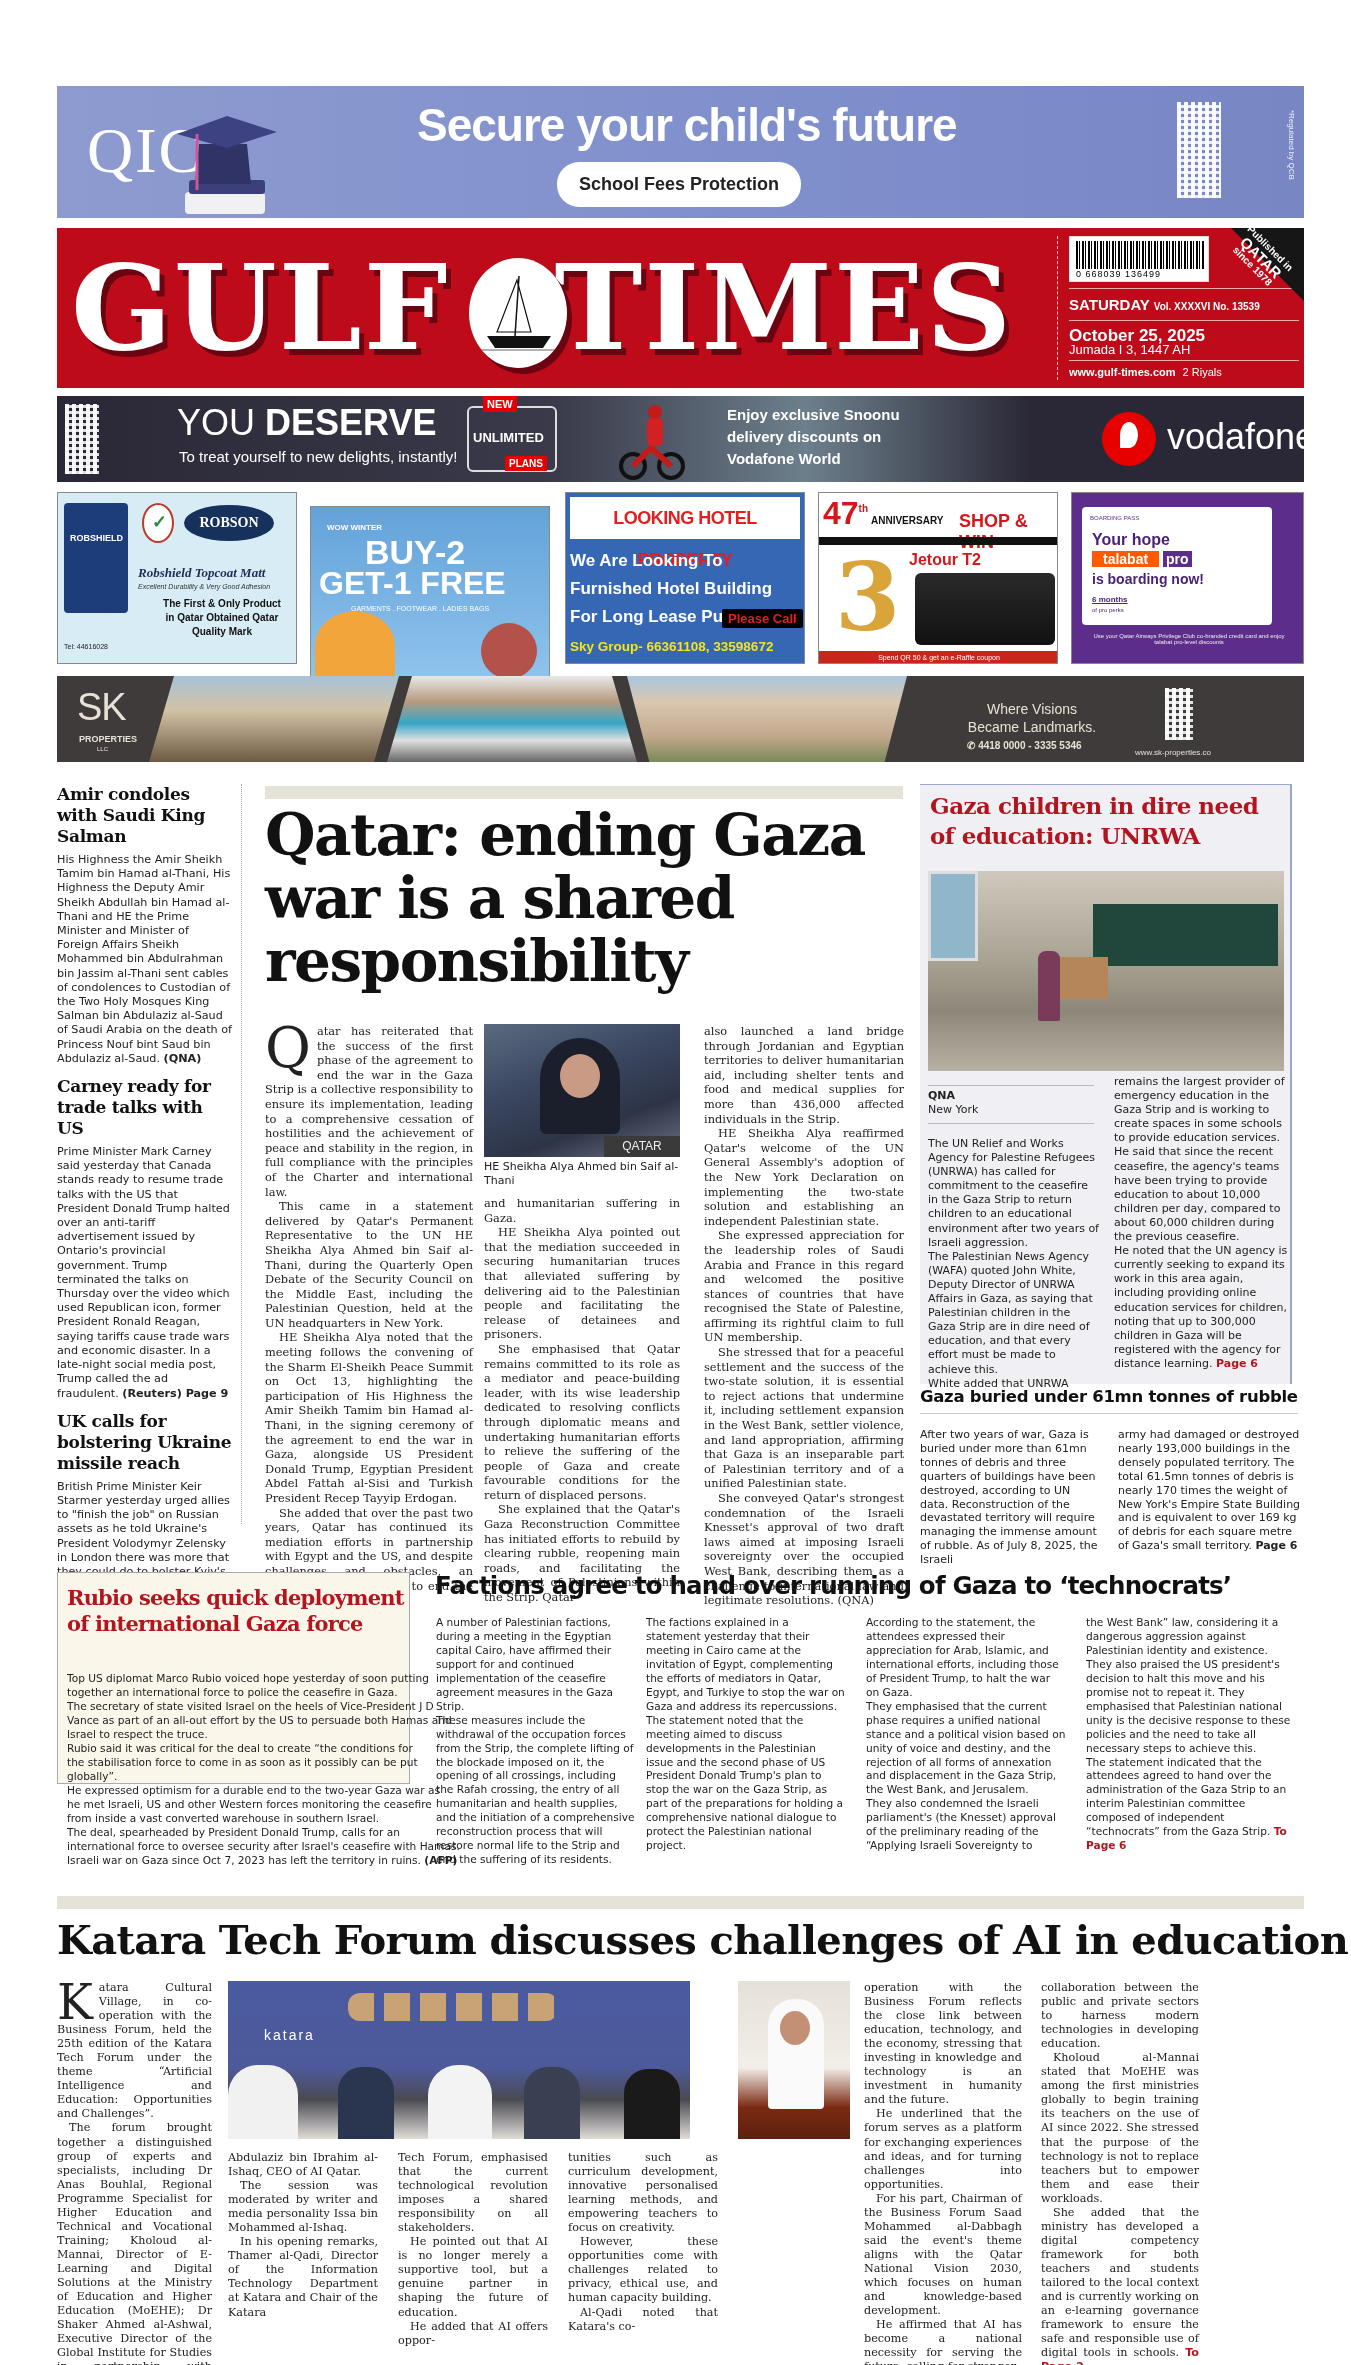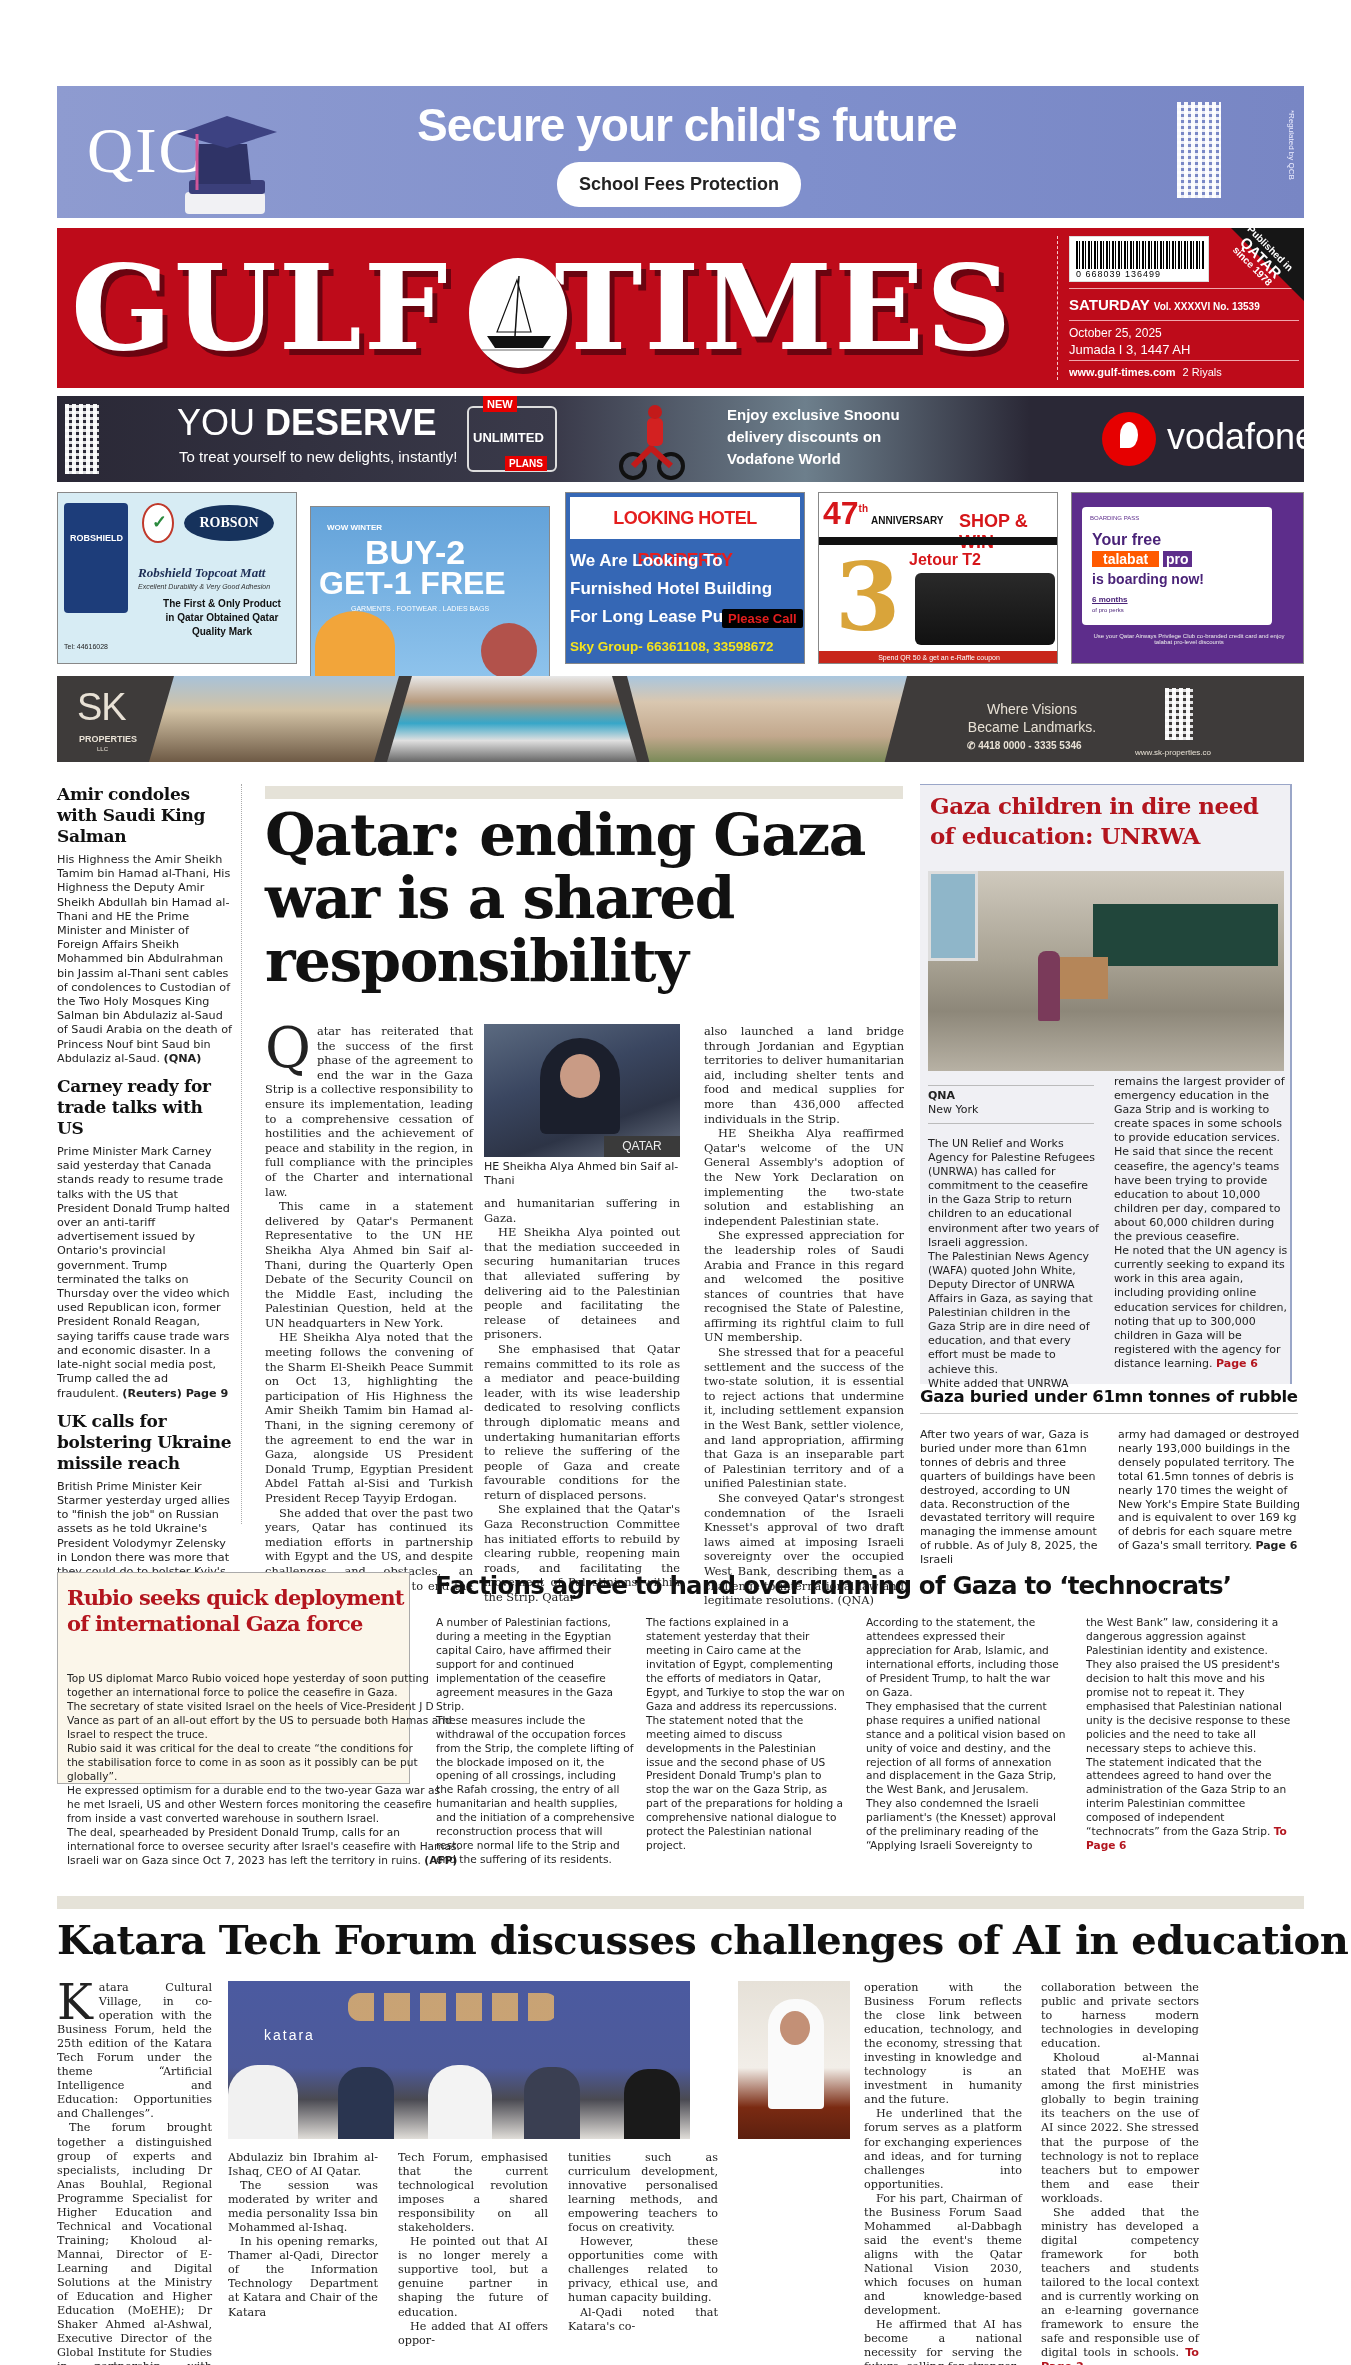--- a/index.html
+++ b/index.html
@@ -129,21 +129,21 @@
   <div class="barcode">
     <div class="barcode-lines"></div>
     <div class="barcode-num">0  668039  136499</div>
   </div>
   <div class="mast-rule" style="top:60px;"></div>
   <div class="mast-meta" style="top:68px;font-size:15px;">
     <span>SATURDAY</span>
     <span style="font-size:10px;">Vol. XXXXVI No. 13539</span>
   </div>
   <div class="mast-rule" style="top:92px;"></div>
-  <div class="mast-meta" style="top:98px;font-size:12px;font-weight:normal;">October 25, 2025</div>
+  <div class="mast-meta" style="top:98px;font-size:17px;font-weight:bold;">October 25, 2025</div>
   <div class="mast-meta" style="top:114px;font-size:13px;font-weight:normal;">Jumada I 3, 1447 AH</div>
   <div class="mast-rule" style="top:132px;"></div>
   <div class="mast-meta" style="top:138px;font-size:11px;">
     <span>www.gulf-times.com</span>
     <span style="font-weight:normal;margin-left:4px;">2 Riyals</span>
   </div>
   <div class="ribbon"></div>
   <div class="ribbon-text">
     <div style="font-size:10px;">Published in</div>
     <div style="font-size:15px;">QATAR</div>
@@ -214,21 +214,21 @@
   <div class="abs" style="left:0;top:44px;width:240px;height:8px;background:#111;"></div>
   <div class="abs" style="left:16px;top:56px;font-family:'DejaVu Serif',serif;font-weight:bold;font-size:94px;color:#d9a43a;line-height:96px;">3</div>
   <div class="abs" style="left:90px;top:58px;font-family:'Liberation Sans',sans-serif;font-weight:bold;font-size:16px;color:#d6161a;">Jetour T2</div>
   <div class="abs" style="left:96px;top:80px;width:140px;height:72px;background:linear-gradient(180deg,#2a2a2a,#111);border-radius:6px;"></div>
   <div class="abs" style="left:0;top:158px;width:240px;height:14px;background:#c8261b;color:#fff;font-family:'Liberation Sans',sans-serif;font-size:7px;text-align:center;line-height:14px;">Spend QR 50 &amp; get an e-Raffle coupon</div>
 </div>
 
 <div class="ad-box ad5">
   <div class="abs" style="left:10px;top:14px;width:190px;height:118px;background:#fff;border-radius:4px;">
     <div style="position:absolute;left:8px;top:8px;font-family:'Liberation Sans',sans-serif;font-size:6px;color:#5d2d8b;">BOARDING PASS</div>
-    <div style="position:absolute;left:10px;top:24px;font-family:'Liberation Sans',sans-serif;font-weight:bold;font-size:16px;color:#4a2378;">Your free</div>
+    <div style="position:absolute;left:10px;top:24px;font-family:'Liberation Sans',sans-serif;font-weight:bold;font-size:16px;color:#4a2378;">Your hope</div>
     <div style="position:absolute;left:10px;top:44px;font-family:'Liberation Sans',sans-serif;font-weight:bold;font-size:14px;color:#fff;"><span style="background:#ff5a00;padding:0 11px;">talabat</span> <span style="background:#5d2d8b;padding:0 3px;">pro</span></div>
     <div style="position:absolute;left:10px;top:64px;font-family:'Liberation Sans',sans-serif;font-weight:bold;font-size:14px;color:#4a2378;">is boarding now!</div>
     <div style="position:absolute;left:10px;top:88px;font-family:'Liberation Sans',sans-serif;font-weight:bold;font-size:8px;color:#4a2378;text-decoration:underline;">6 months</div>
     <div style="position:absolute;left:10px;top:100px;font-family:'Liberation Sans',sans-serif;font-size:6px;color:#4a2378;">of pro perks</div>
   </div>
   <div class="abs" style="left:12px;top:140px;width:210px;font-family:'Liberation Sans',sans-serif;font-size:6px;color:#eee;text-align:center;">Use your Qatar Airways Privilege Club co-branded credit card and enjoy talabat pro-level discounts</div>
 </div>
 
 <div class="abs ad-sk">
   <div class="abs" style="left:20px;top:10px;font-family:'Liberation Sans',sans-serif;font-size:38px;color:#e8e1d5;letter-spacing:-1px;">SK</div>

